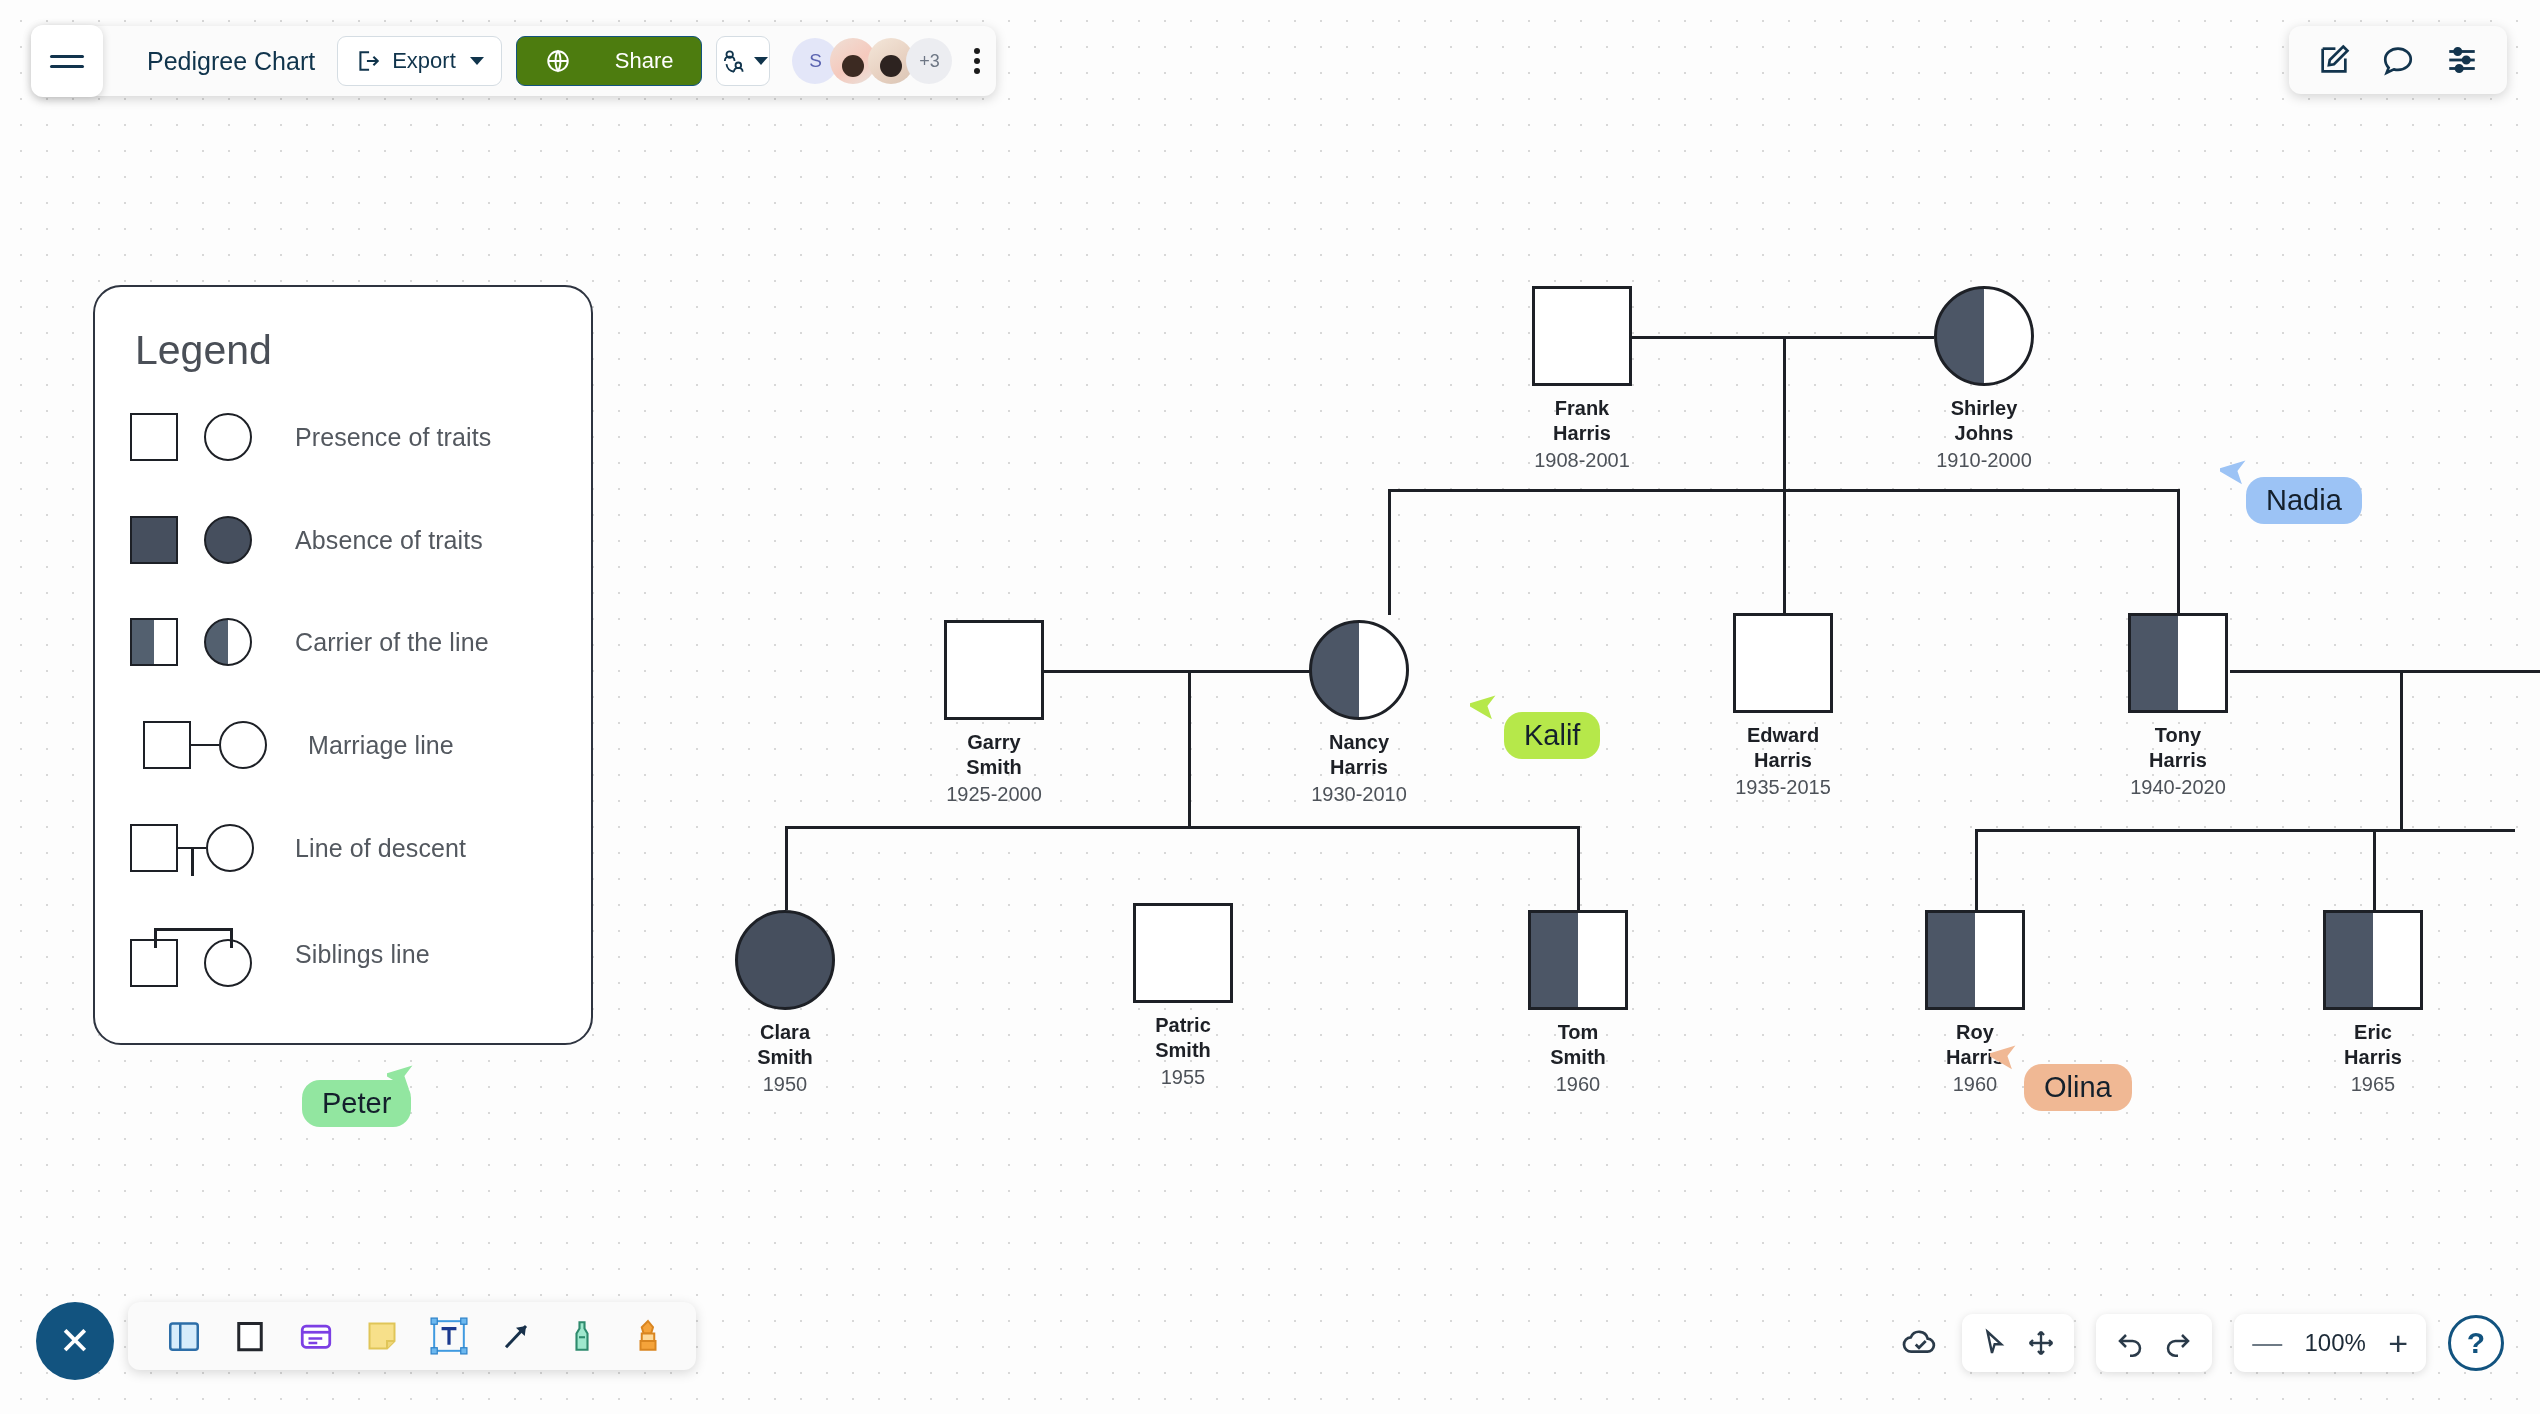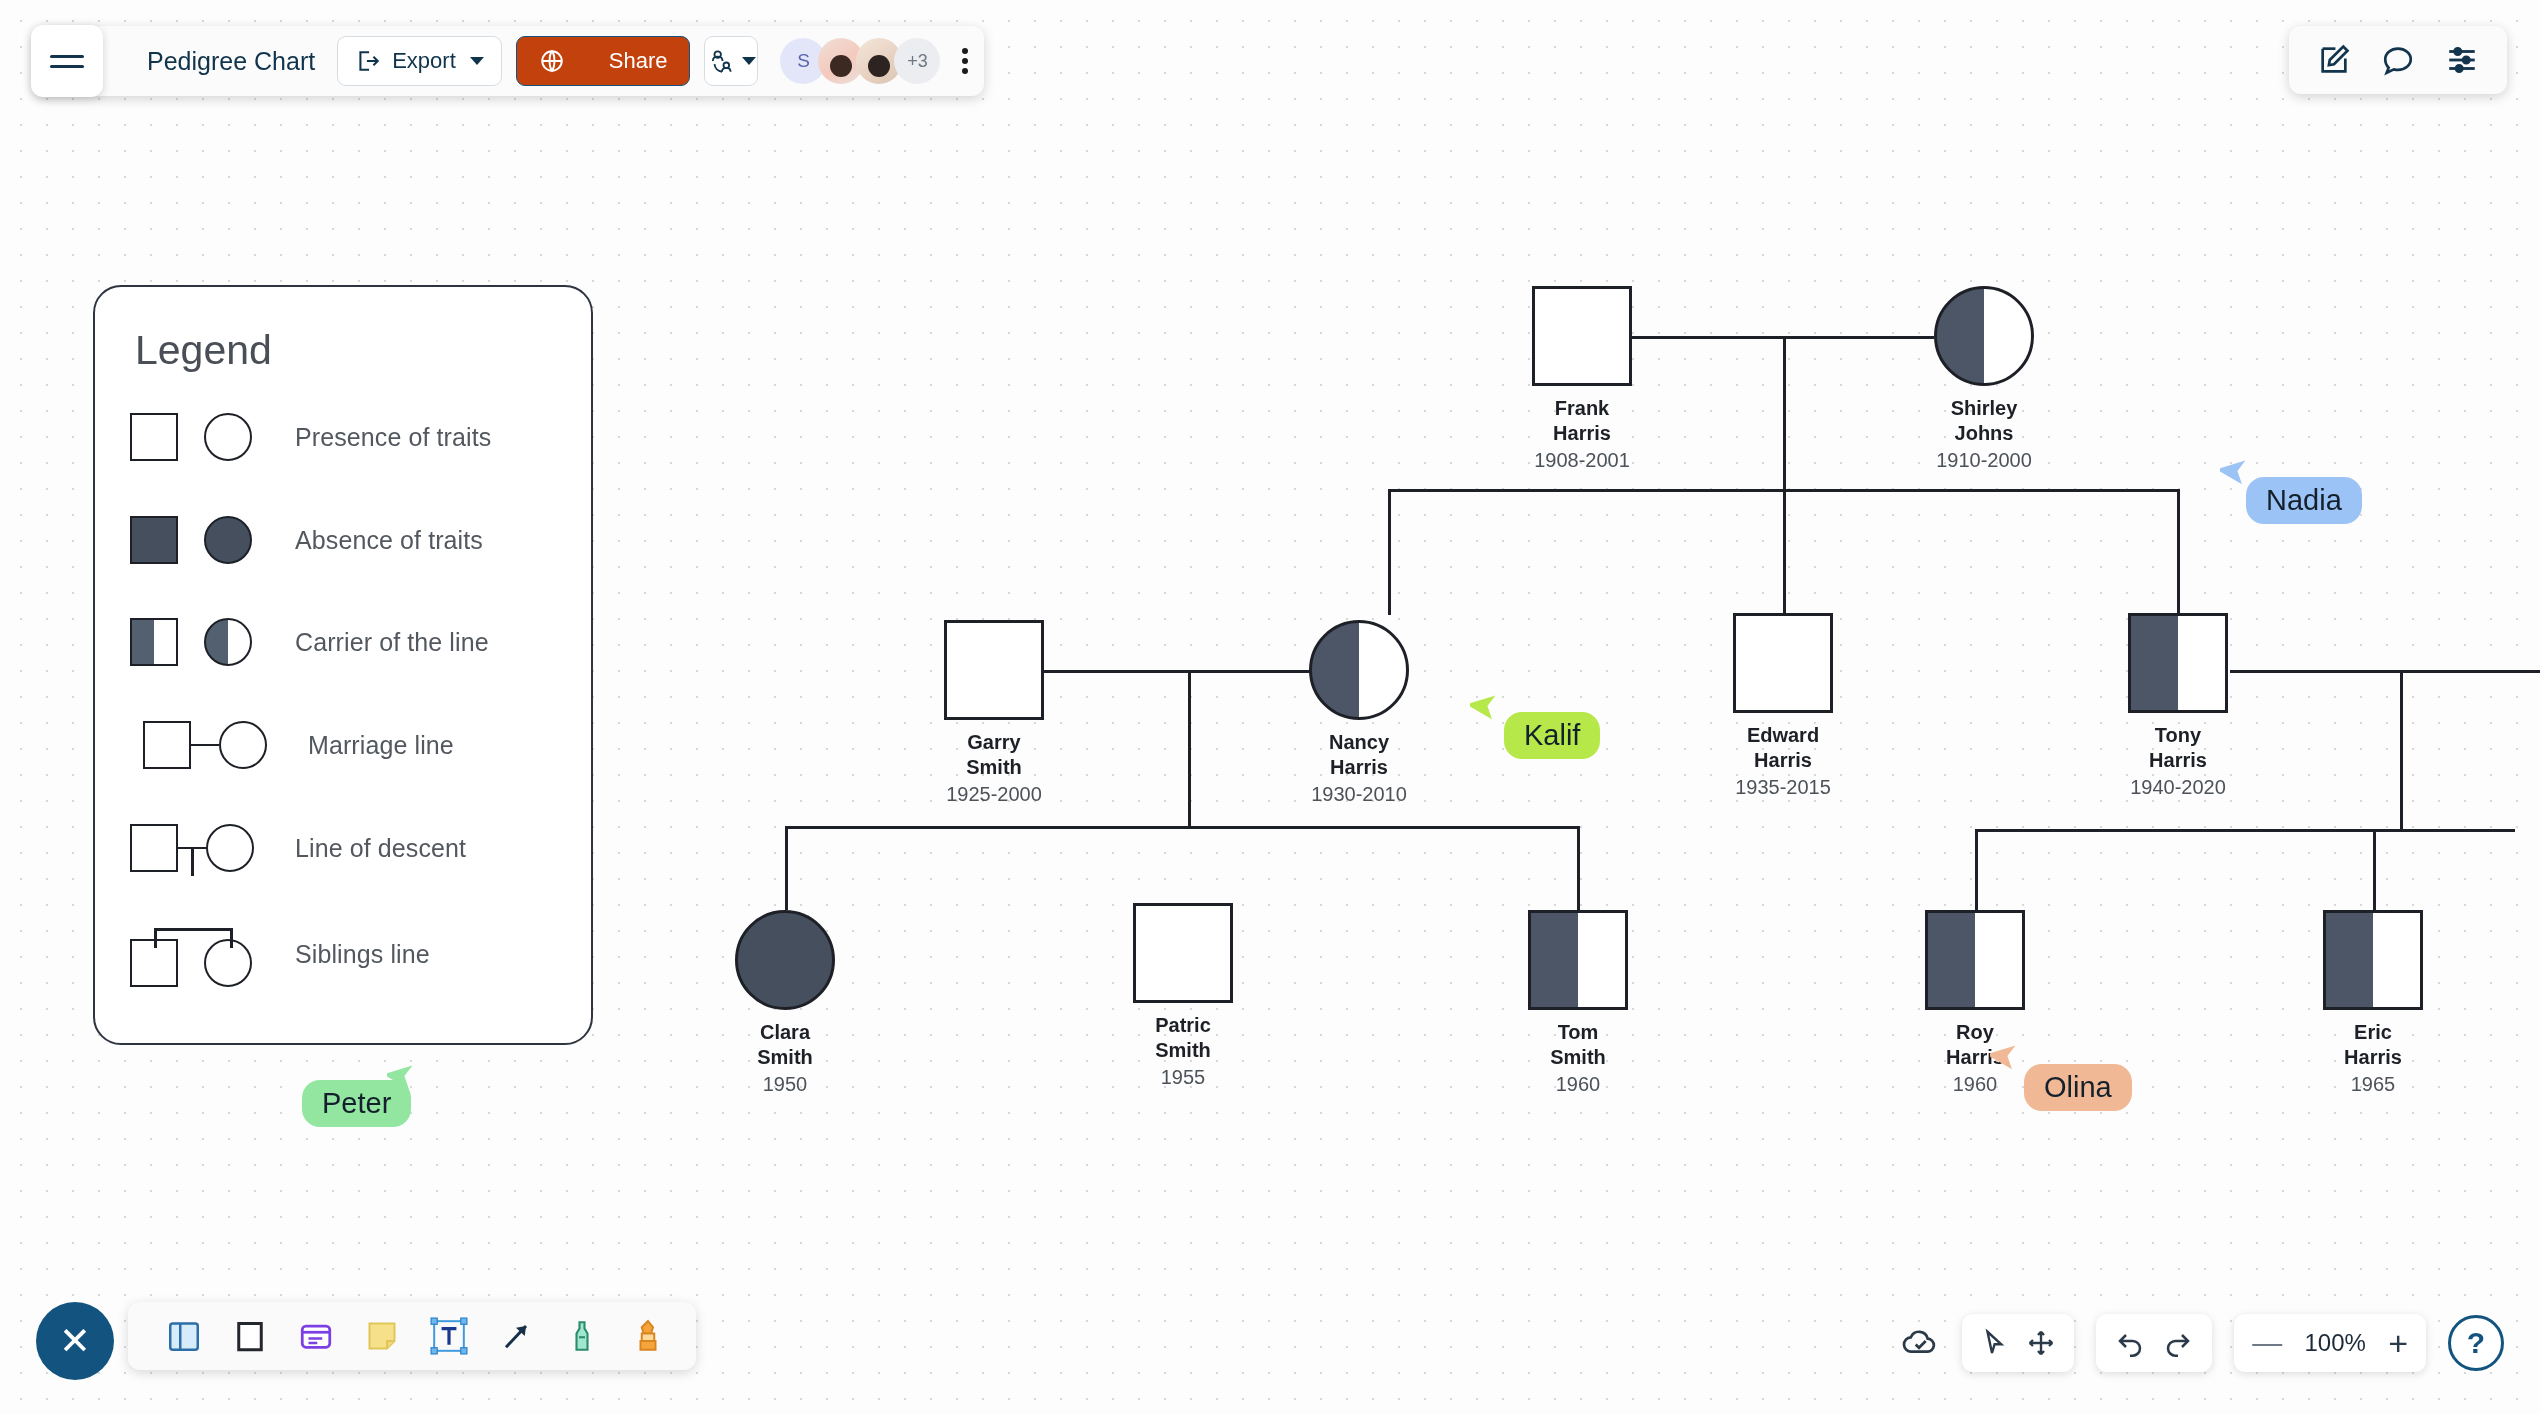--- a/index.html
+++ b/index.html
@@ -51,22 +51,22 @@
     padding: 0 22px 0 44px; white-space: nowrap;
   }
   .tb-btn {
     display: flex; align-items: center; gap: 11px;
     height: 50px; padding: 0 17px;
     border: 1px solid #d5dde3; border-radius: 9px;
     background: #ffffff; cursor: pointer;
     font-size: 22px; color: #10344c; white-space: nowrap;
   }
   .tb-btn.primary {
-    background: #c2410c; border-color: #12537f; color: #fff;
-    padding: 0 22px;
+    background: #4d7c0f; border-color: #12537f; color: #fff;
+    padding: 0 28px;
     margin-left: 14px;
     gap: 44px;
   }
   .caret {
     width: 0; height: 0; margin-left: 3px;
     border-left: 7px solid transparent;
     border-right: 7px solid transparent;
     border-top: 8px solid #10344c;
   }
   .icon-btn-sq {

